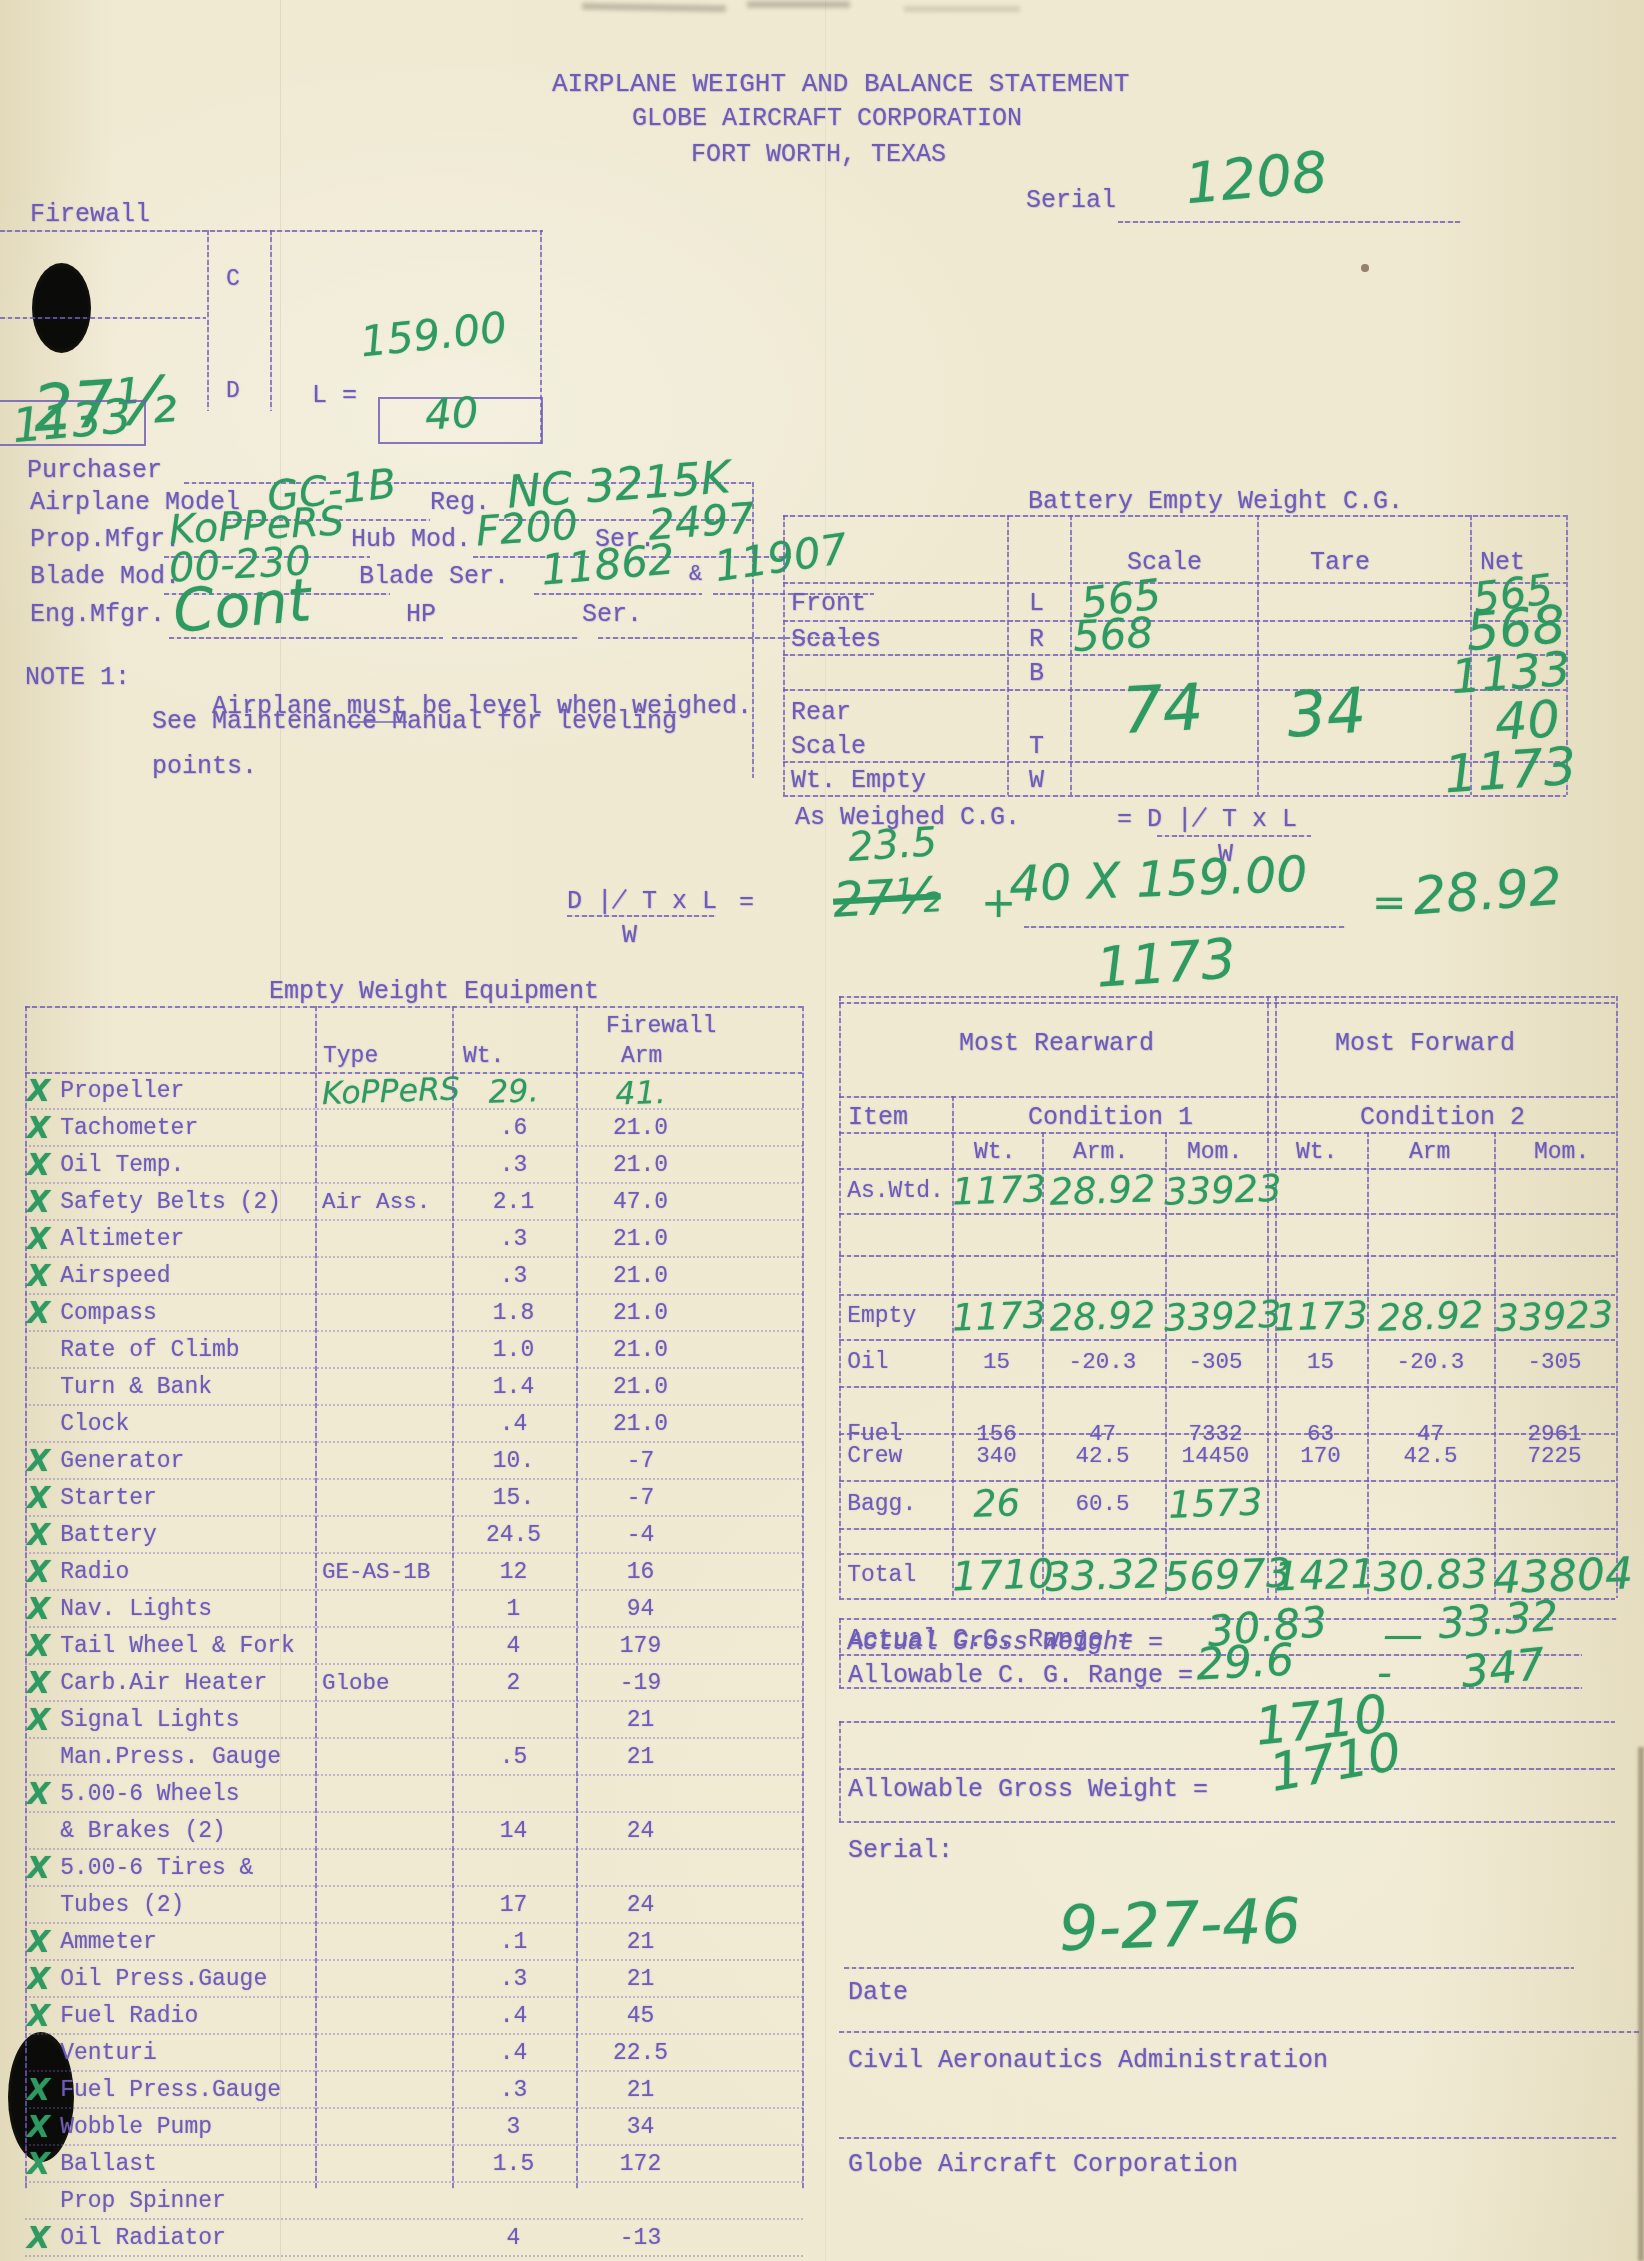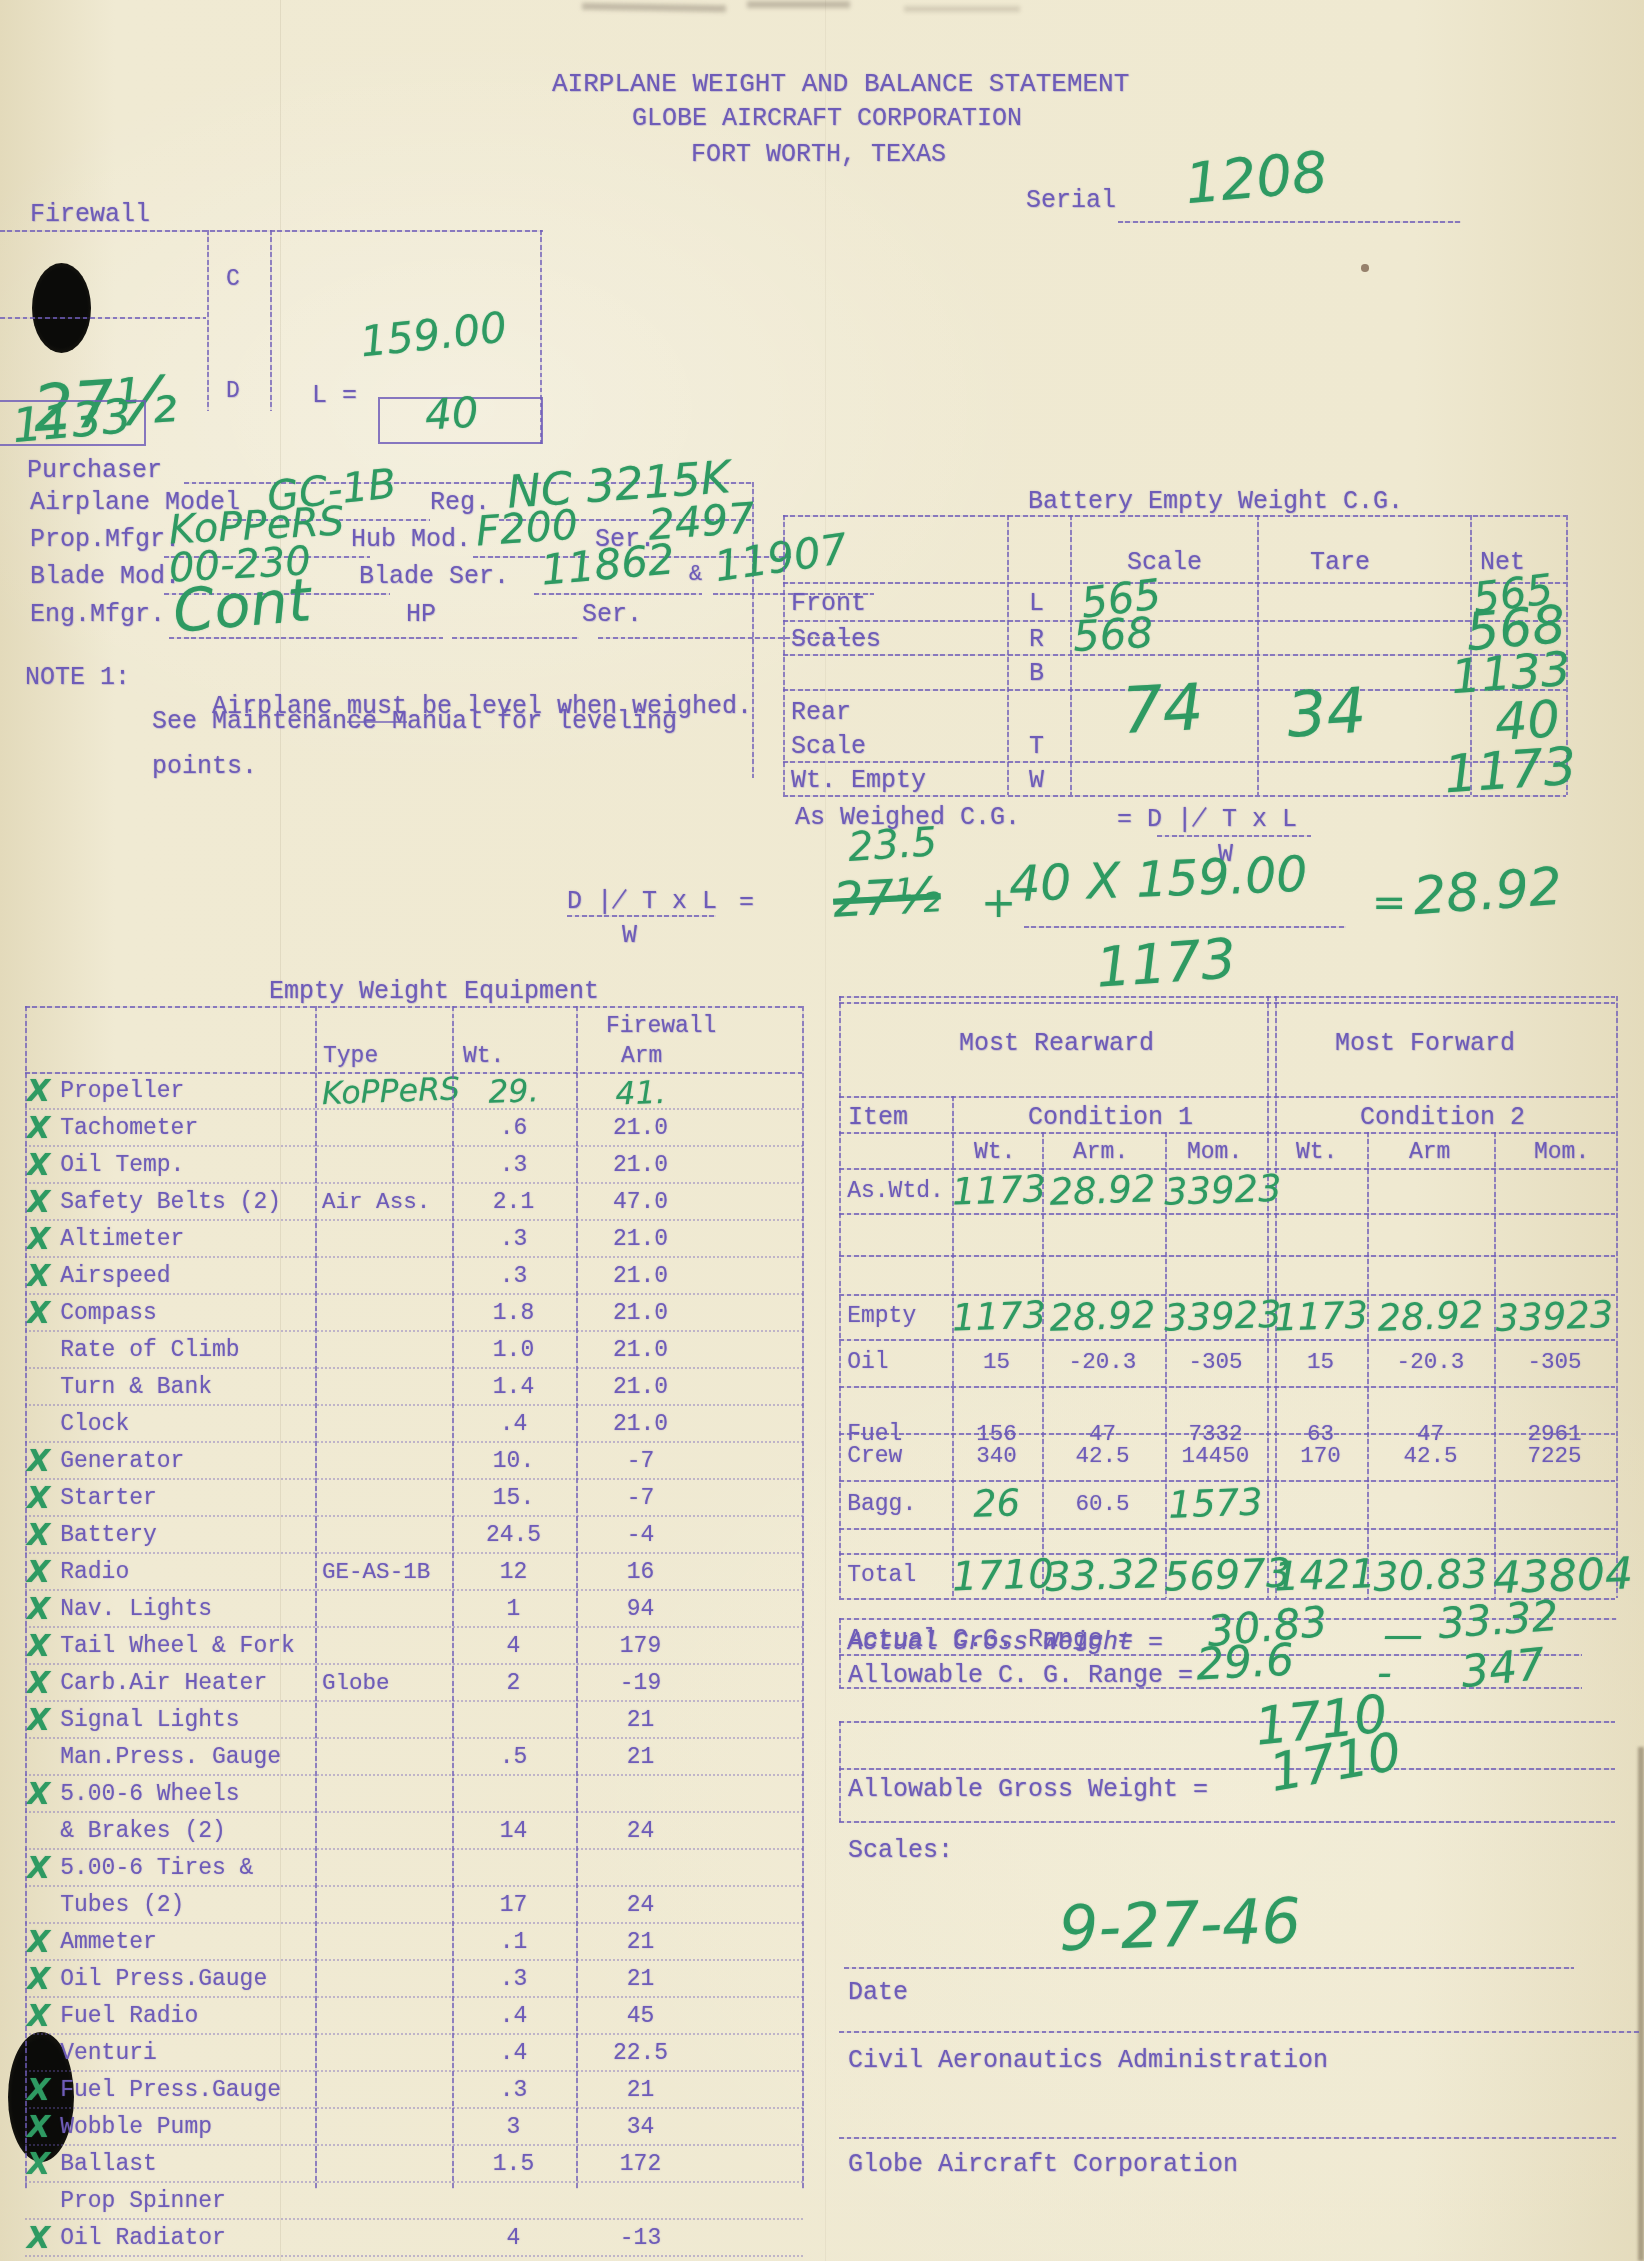--- a/index.html
+++ b/index.html
@@ -556,21 +556,21 @@
   <div class="hl" style="left:839px;top:1687px;width:743px;"></div>
 
   <div class="hl" style="left:839px;top:1721px;width:776px;"></div>
   <div class="vl" style="left:839px;top:1721px;height:101px;"></div>
   <div class="t" style="left:848px;top:1628px;font-style:italic;">Actual Gross Weight =</div>
   <div class="h" style="left:1255px;top:1690px;font-size:52px;transform:rotate(-6deg);">1710</div>
   <div class="hl" style="left:839px;top:1768px;width:776px;"></div>
   <div class="t" style="left:848px;top:1775px;">Allowable Gross Weight =</div>
   <div class="h" style="left:1269px;top:1732px;font-size:52px;transform:rotate(-10deg);">1710</div>
   <div class="hl" style="left:839px;top:1821px;width:776px;"></div>
-  <div class="t" style="left:848px;top:1836px;">Scales:</div>
+  <div class="t" style="left:848px;top:1836px;">Serial:</div>
 
   <div class="h" style="left:1059px;top:1888px;font-size:62px;transform:rotate(-2deg);">9-27-46</div>
   <div class="hl" style="left:844px;top:1967px;width:730px;"></div>
   <div class="t" style="left:848px;top:1978px;">Date</div>
 
   <div class="hl" style="left:839px;top:2031px;width:800px;"></div>
   <div class="t" style="left:848px;top:2046px;">Civil Aeronautics Administration</div>
   <div class="hl" style="left:839px;top:2137px;width:778px;"></div>
   <div class="t" style="left:848px;top:2150px;">Globe Aircraft Corporation</div>
 

